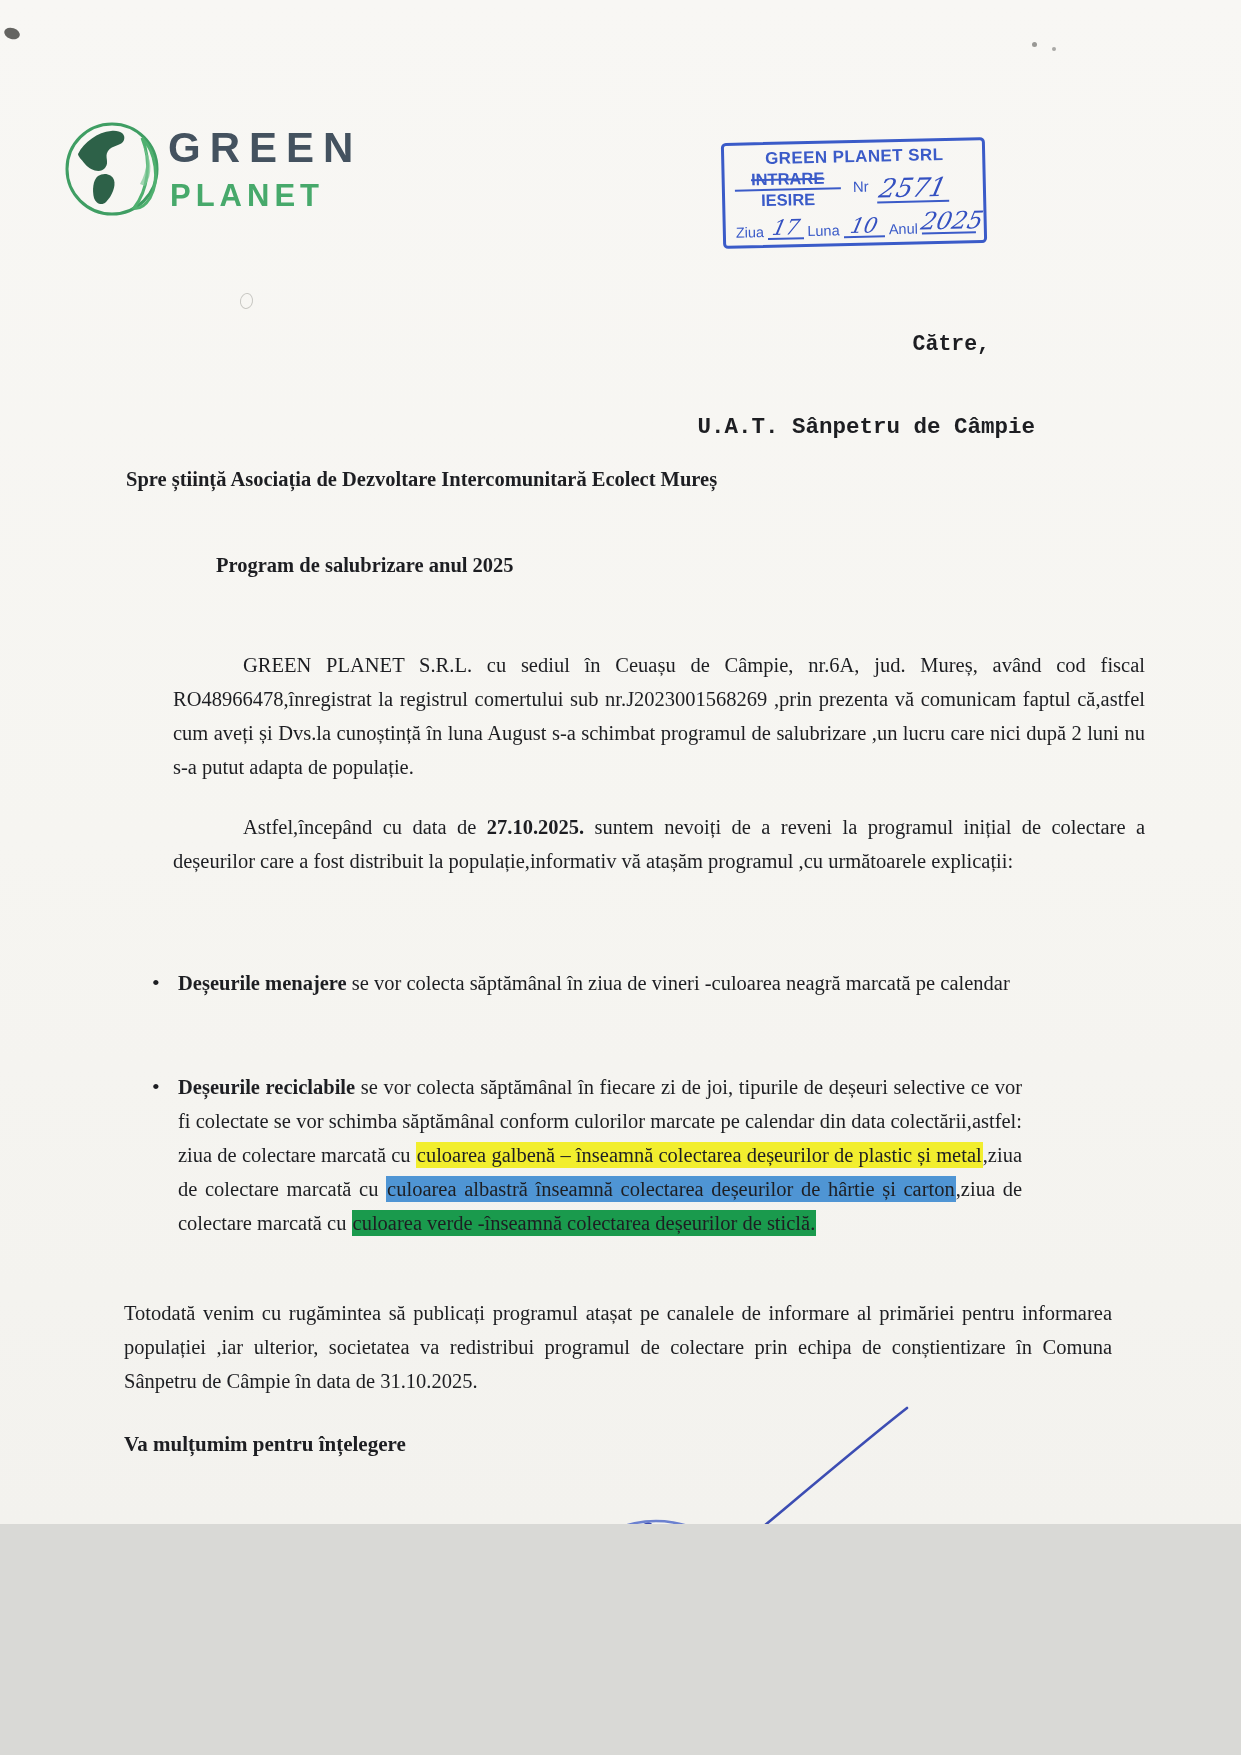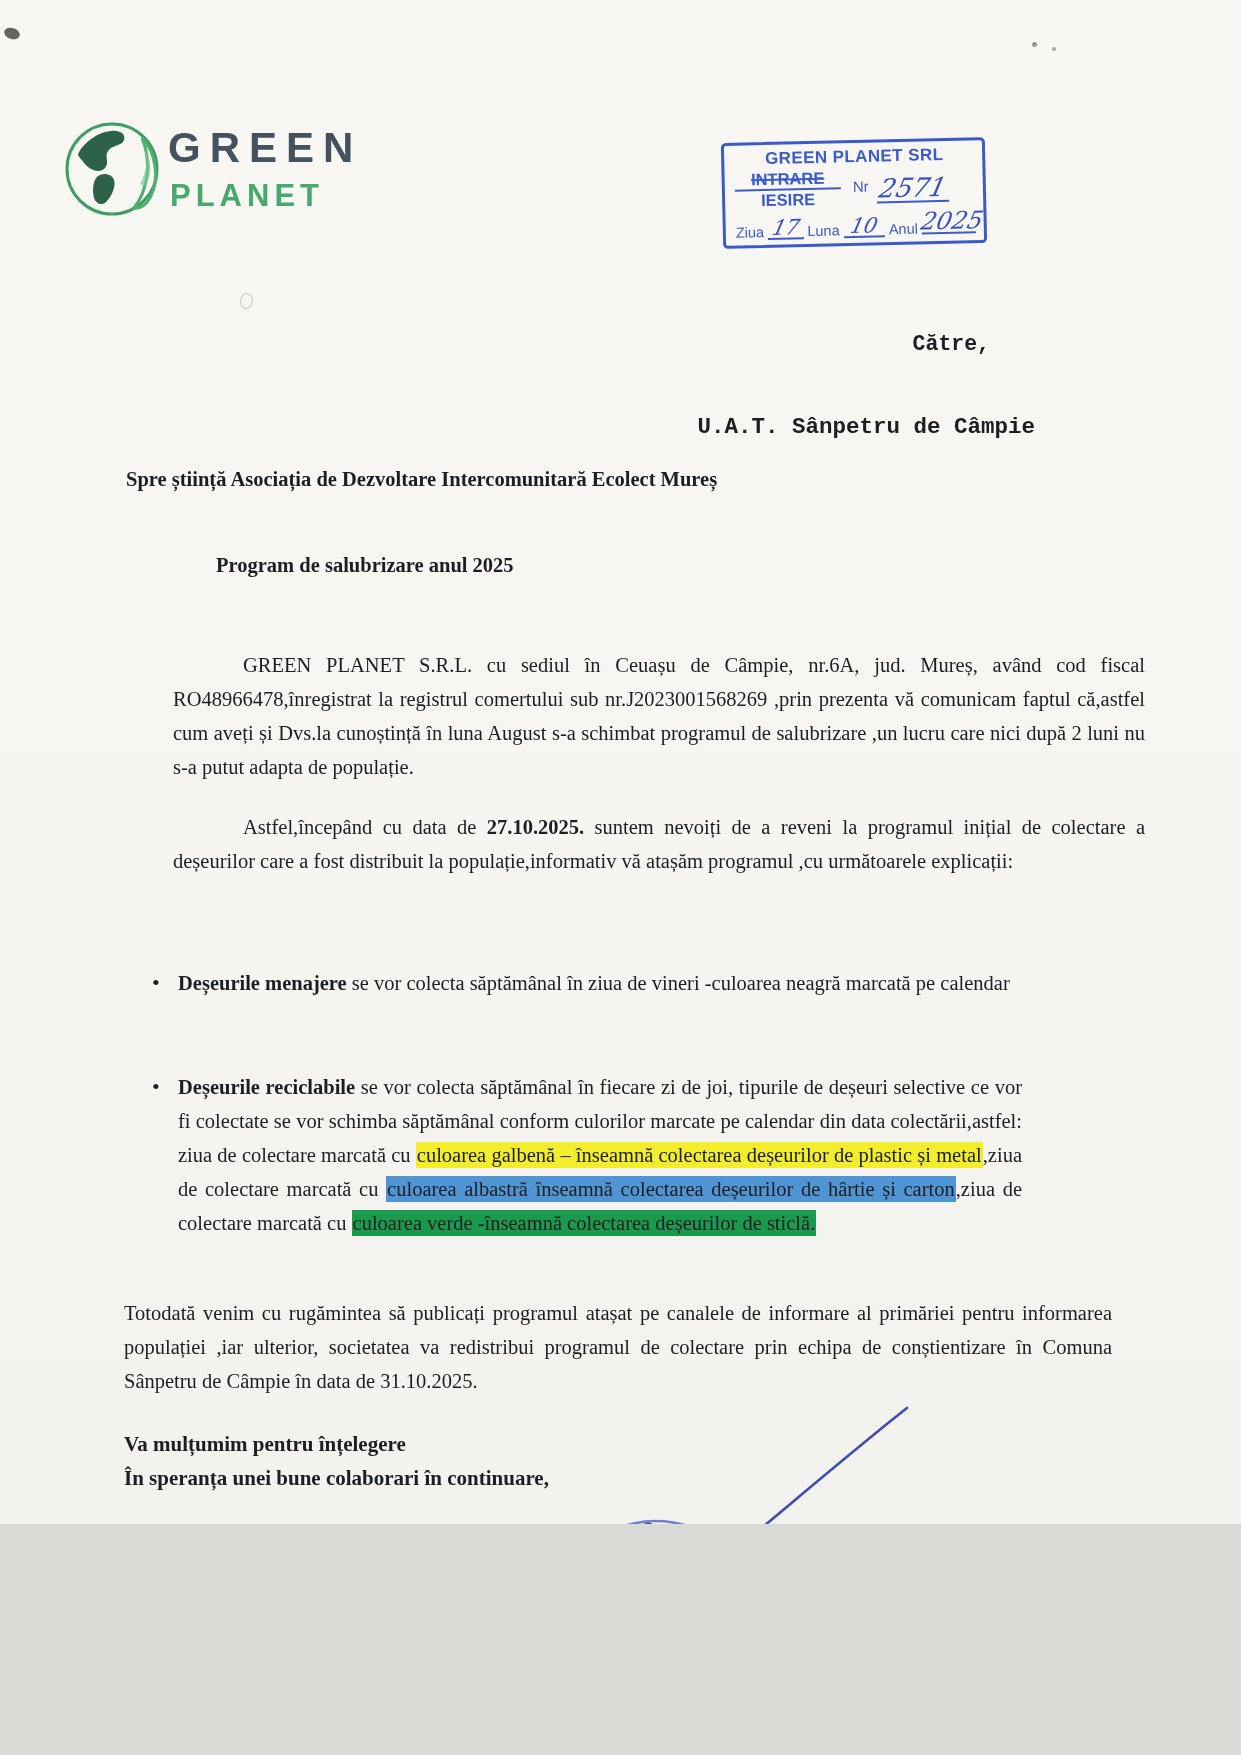--- a/index.html
+++ b/index.html
@@ -109,21 +109,20 @@
   </div>
 
   <div class="b bullet-item" style="left:152px;top:1070px;">
     <span class="bullet-marker">•</span>
     <span class="bullet-text jbody"><span class="seg-bold">Deșeurile reciclabile</span><span class="seg-plain"> se vor colecta săptămânal în fiecare zi de joi, tipurile de deșeuri selective ce vor fi colectate se vor schimba săptămânal conform culorilor marcate pe calendar din data colectării,astfel: ziua de colectare marcată cu </span><span class="seg-hl-yellow">culoarea galbenă – înseamnă colectarea deșeurilor de plastic și metal</span><span class="seg-plain">,ziua de colectare marcată cu </span><span class="seg-hl-blue">culoarea albastră înseamnă colectarea deșeurilor de hârtie și carton</span><span class="seg-plain">,ziua de colectare marcată cu </span><span class="seg-hl-green">culoarea verde -înseamnă colectarea deșeurilor de sticlă.</span></span>
   </div>
 
   <div class="b jbody" style="left:124px;top:1296px;width:988px;">Totodată venim cu rugămintea să publicați programul atașat pe canalele de informare al primăriei pentru informarea populației ,iar ulterior, societatea va redistribui programul de colectare prin echipa de conștientizare în Comuna Sânpetru de Câmpie în data de 31.10.2025.</div>
 
   <div class="b bold" style="left:124px;top:1432px;font-size:21px;">Va mulțumim pentru înțelegere</div>
-  <div class="b bold" style="left:124px;top:1466px;font-size:21px;">În speranța unei bune colaborari în continuare,</div>
   <div class="b bold" style="left:124px;top:1532px;font-size:21px;">Cu stima și respect,</div>
 
   <div class="b sig-block center" style="left:280px;top:1610px;width:560px;">
     <div>ILYES-TOTH BOTOND-LEHEL</div>
     <div>GREEN PLANET  S.R.L.</div>
   </div>
 
   <svg class="b" style="left:548px;top:1516px;" width="216" height="216" viewBox="0 0 216 216">
     <g stroke="#3f5cc6" fill="#3f5cc6" opacity="0.75" transform="rotate(-12 108 108)" font-family="Liberation Sans, sans-serif">
       <circle cx="108" cy="108" r="103" fill="none" stroke-width="2.5"></circle>

